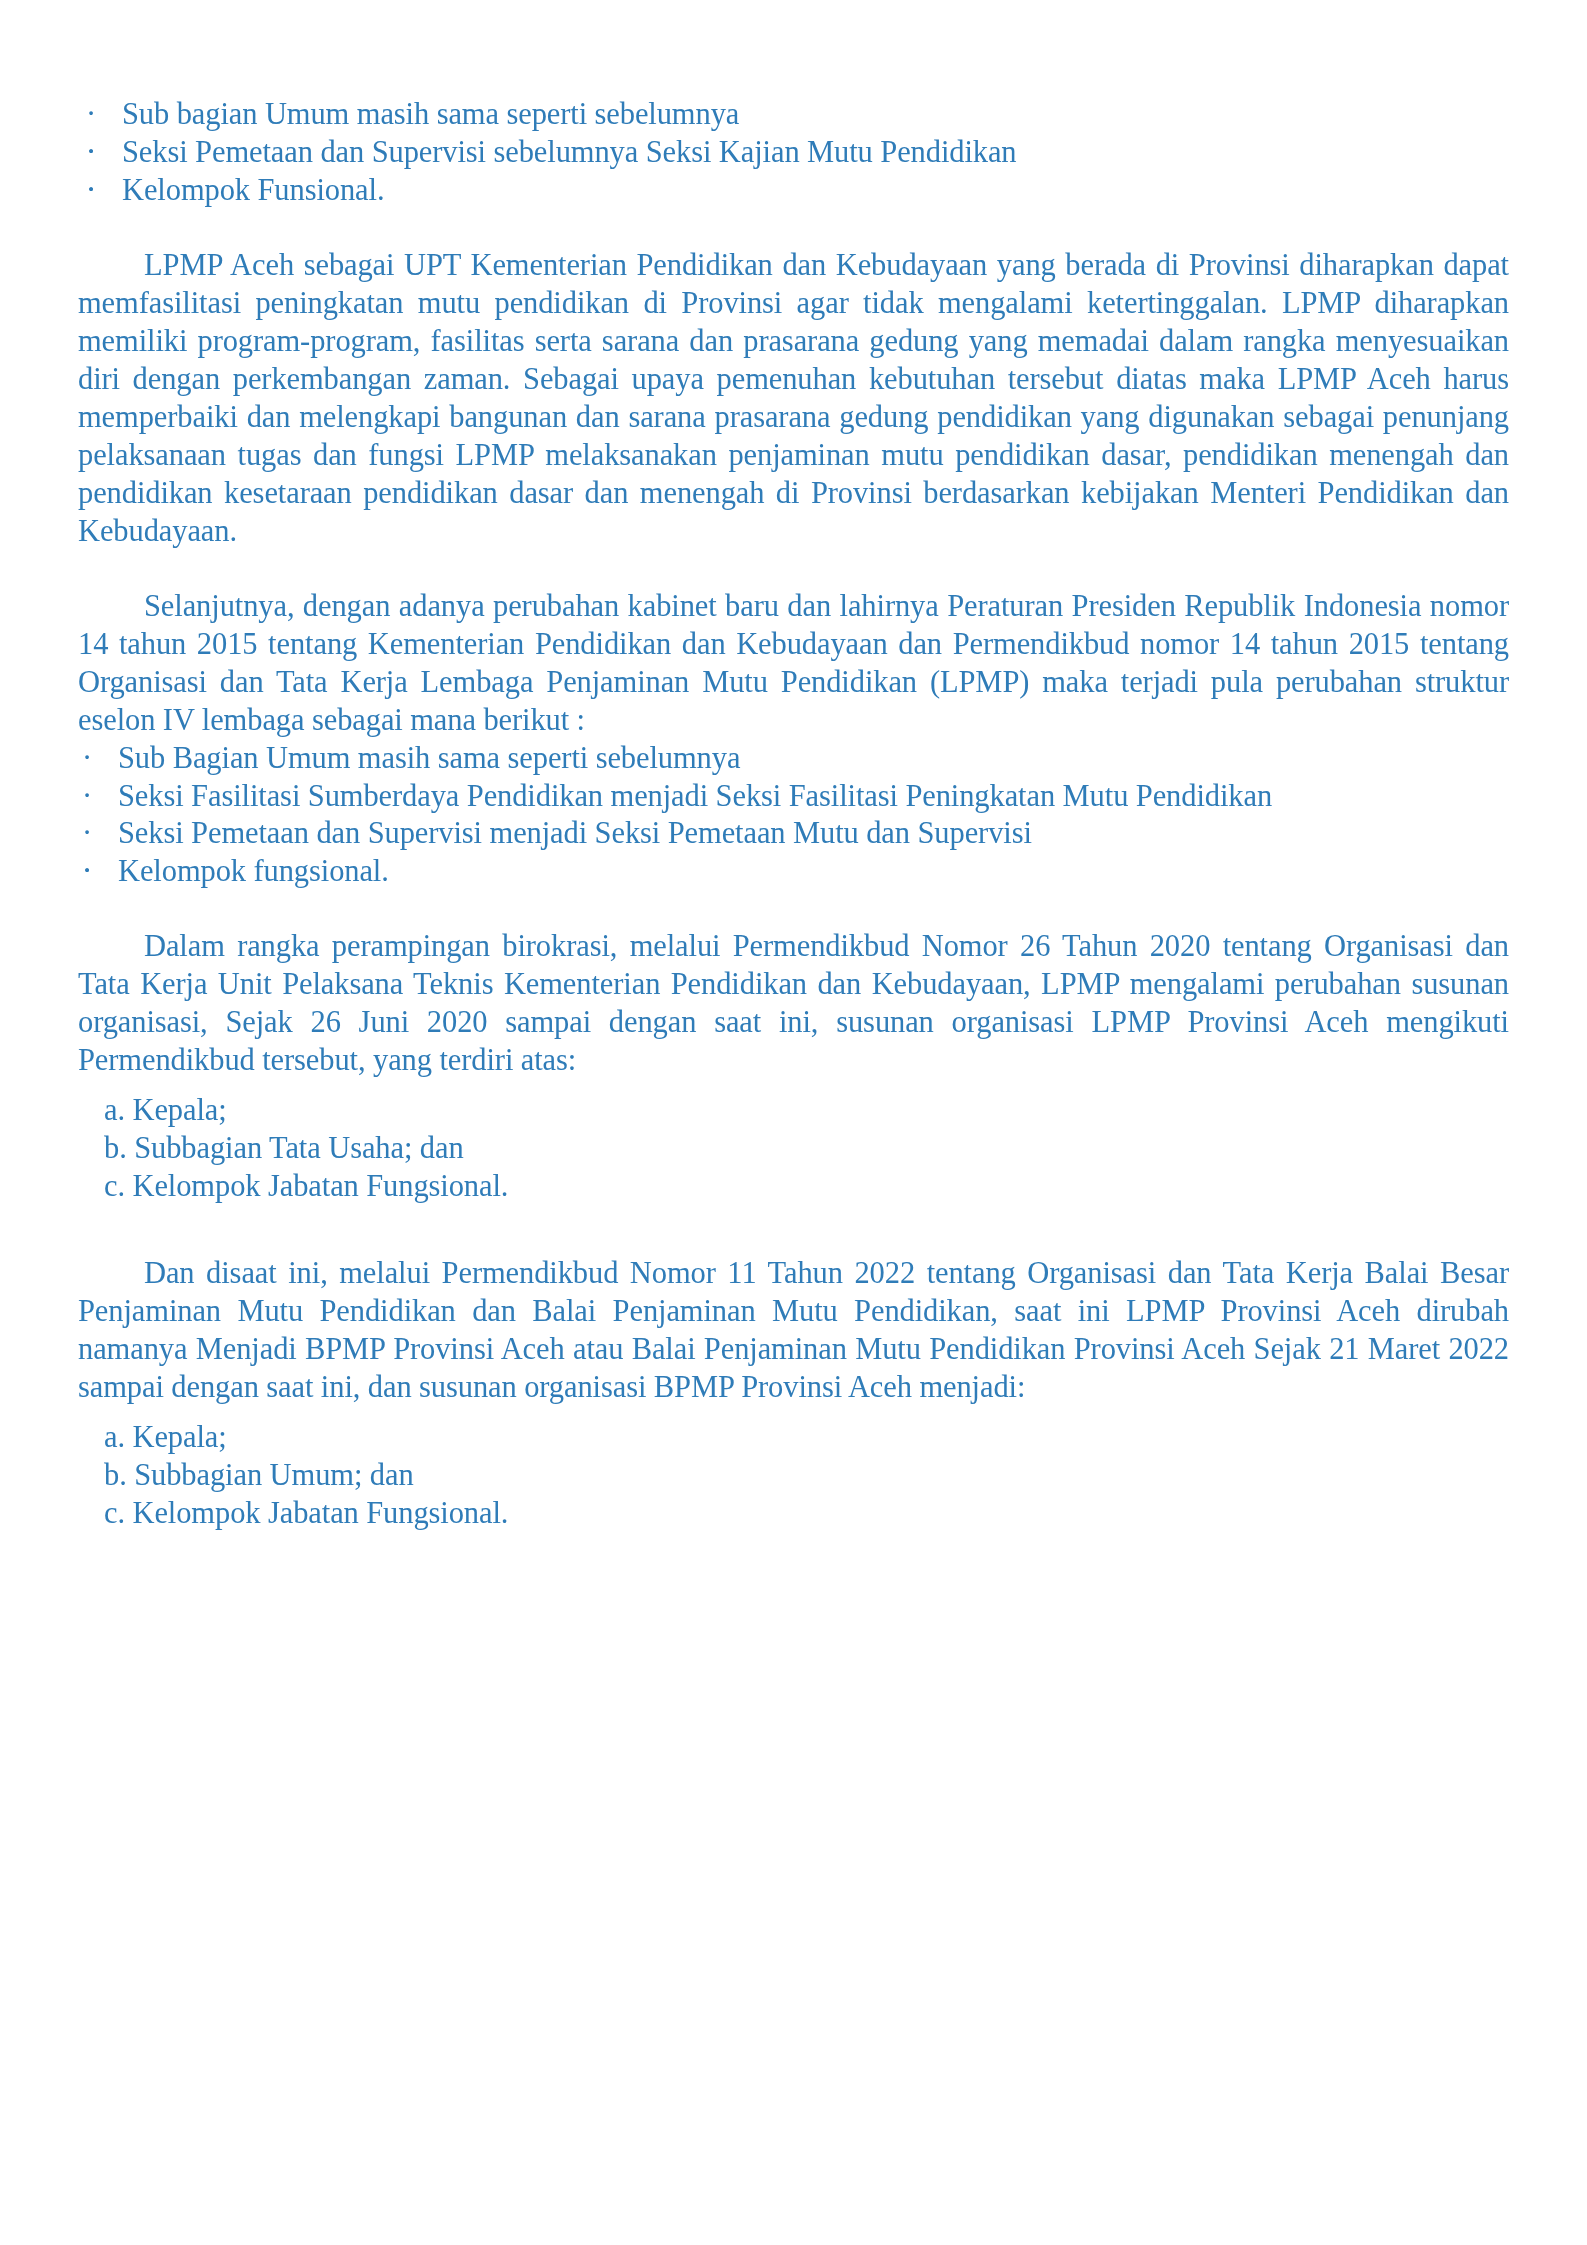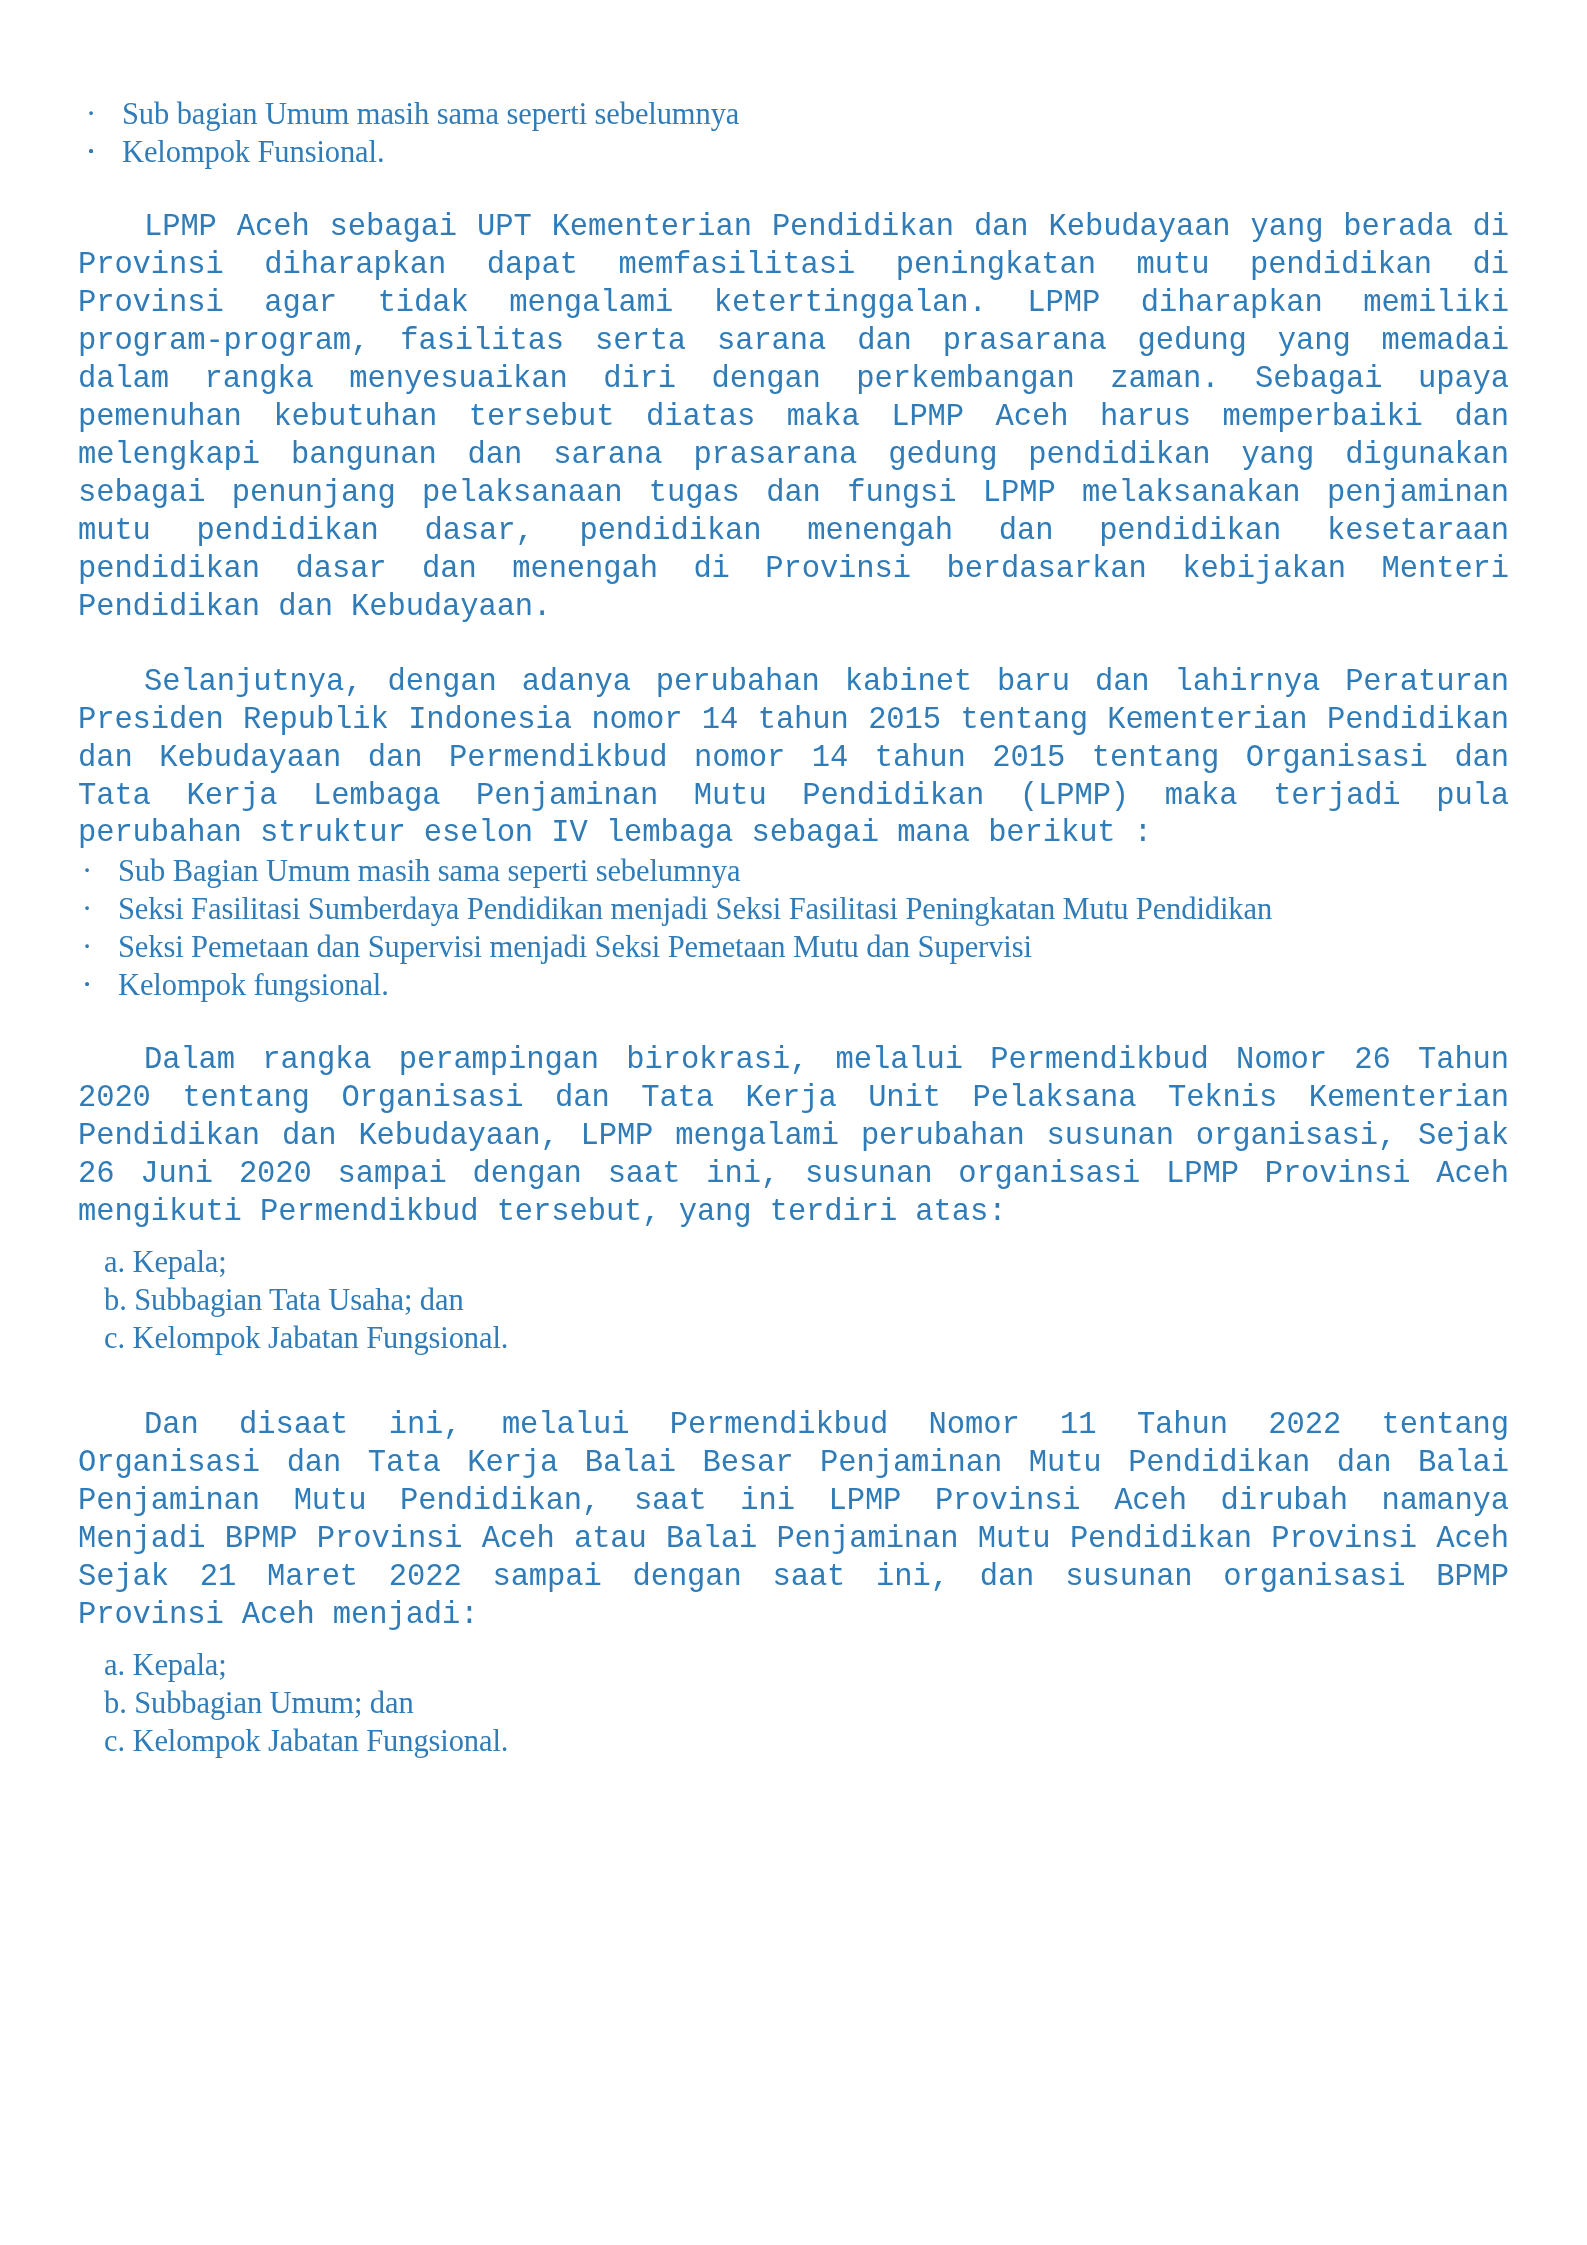--- a/index.html
+++ b/index.html
@@ -54,21 +54,20 @@
   ul.bullets.tight > li .bullet-dot {
     left: 4px;
   }
 
   
   p.para {
     margin: 0;
     text-align: justify;
     text-justify: inter-word;
     text-indent: 66px;
-    font-family: Liberation Mono, monospace;
   }
   .gap-lg { height: 37px; }
 
   
   ol.lettered {
     list-style: none;
     margin: 12px;
     padding: 0;
   }
   ol.lettered > li {
@@ -86,20 +85,21 @@
     <ul class="bullets">
       <li>
         <span class="bullet-dot">·</span>
         <span>Sub bagian Umum masih sama seperti sebelumnya</span>
       </li>
       <li>
         <span class="bullet-dot">·</span>
       </li>
       <li>
         <span class="bullet-dot">·</span>
+        <span>Seksi Pemetaan dan Supervisi sebelumnya Seksi Kajian Mutu Pendidikan</span>
       </li>
       <li>
         <span class="bullet-dot">·</span>
       </li>
       <li>
         <span class="bullet-dot">·</span>
         <span>Kelompok Funsional.</span>
       </li>
     </ul>
 

